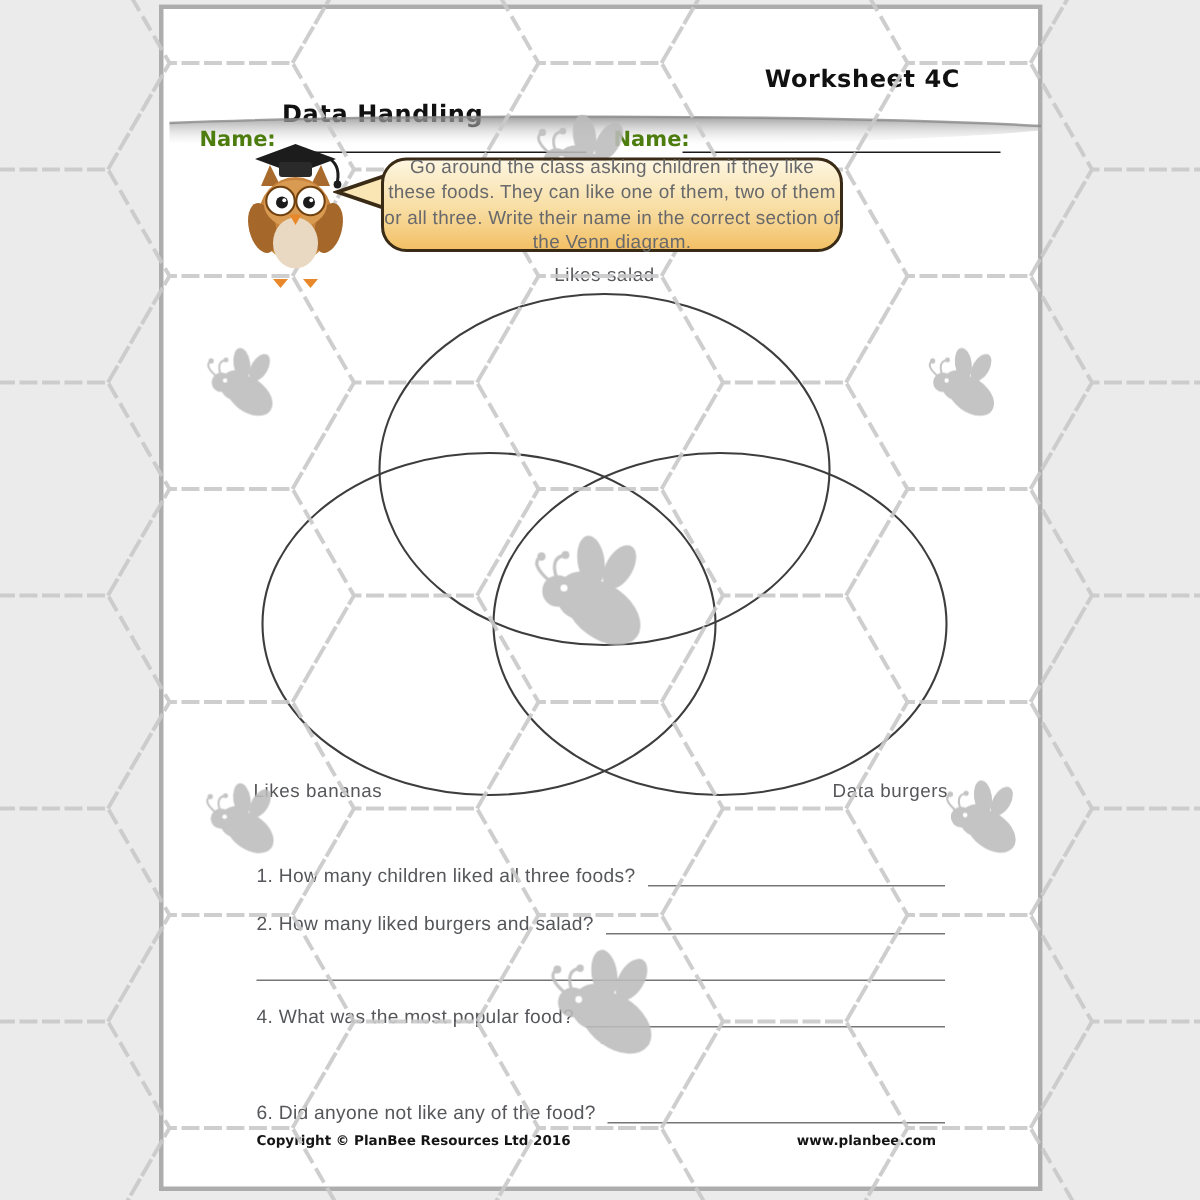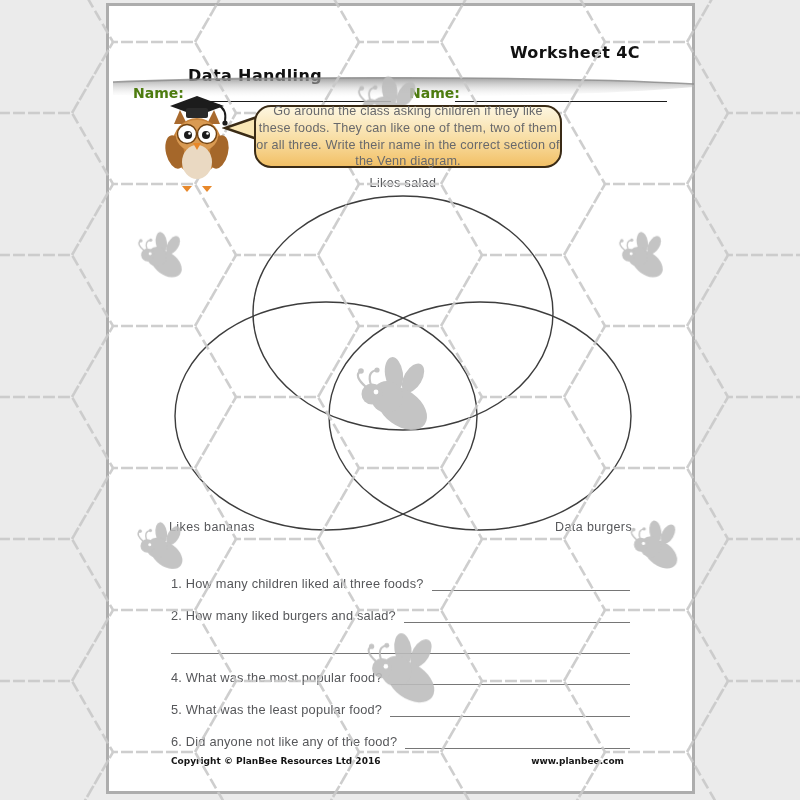--- a/index.html
+++ b/index.html
@@ -86,24 +86,20 @@
       <span class="q-text">2. How many liked burgers and salad?</span>
       <span class="q-line"></span>
     </div>
     <div class="q-row" style="top:628px">
       <span class="q-line"></span>
     </div>
     <div class="q-row" style="top:659px">
       <span class="q-text">4. What was the most popular food?</span>
       <span class="q-line"></span>
     </div>
-    <div class="q-row" style="top:691px">
-      <span class="q-text">5. What was the least popular food?</span>
-      <span class="q-line"></span>
-    </div>
     <div class="q-row" style="top:723px">
       <span class="q-text">6. Did anyone not like any of the food?</span>
       <span class="q-line"></span>
     </div>
 
     <div class="foot foot-left">Copyright © PlanBee Resources Ltd 2016</div>
     <div class="foot foot-right">www.planbee.com</div>
   </div>
 
   <svg class="overlay" id="overlay" viewBox="0 0 800 800">

